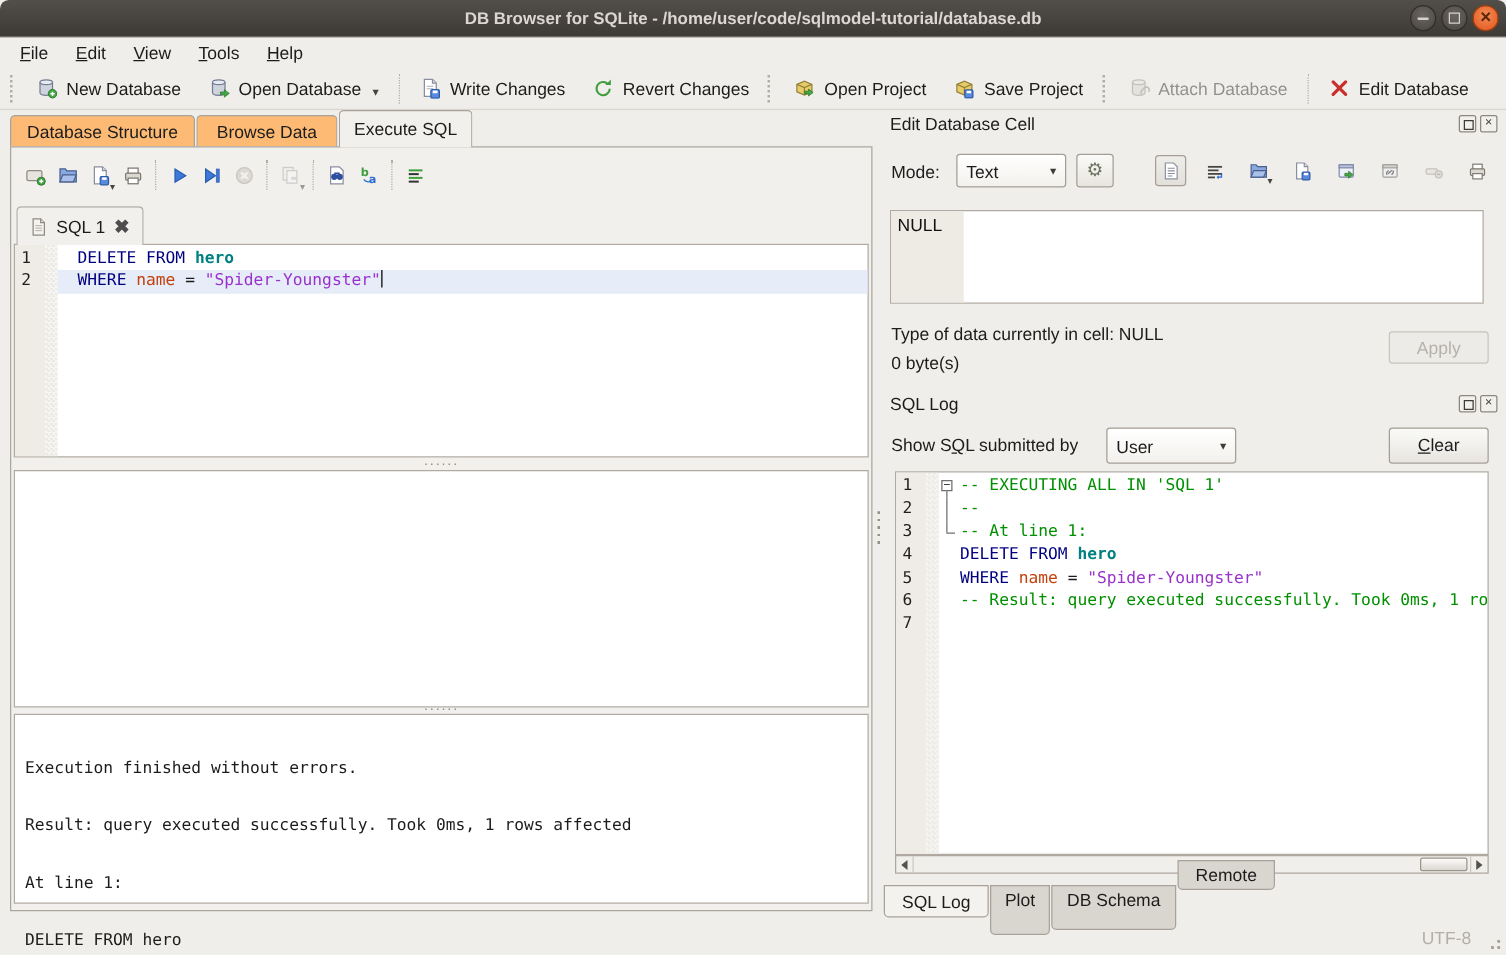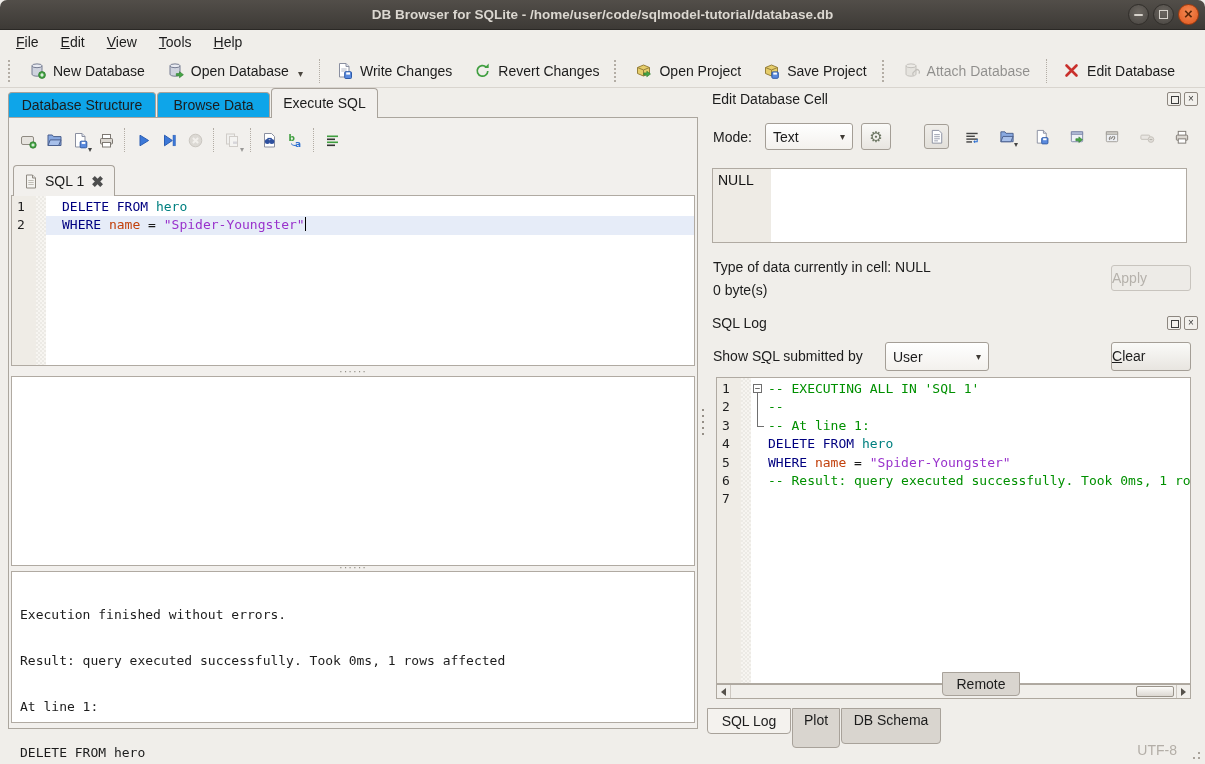--- a/index.html
+++ b/index.html
@@ -28,21 +28,21 @@
 .thandle{width:6px;height:22px;border-left:2px dotted #b3ada5;margin:0 4px}
 .tsep{width:0;height:24px;border-left:1px dotted #b3ada5;margin:0 5px}
 .tbtn{display:flex;align-items:center;gap:7px;padding:4px 11px;border-radius:3px;white-space:nowrap}
 .tbtn.disabled{opacity:.45}
 .ddc{color:#4a463f;font-size:10px;margin-left:2px;transform:translateY(3px)}
 .ic{display:block}
 
 
 .tabs{position:absolute;left:0;top:88px;right:0;height:30px}
 .tab{position:absolute;border:1px solid #a8a29a;border-bottom:none;border-radius:4px 4px 0 0;
-  background:#0ea5e9;text-align:center}
+  background:#fdba74;text-align:center}
 .tab.inactive{top:4px;height:26px;line-height:25px}
 .tab.active{top:0;height:30px;line-height:29px;background:#f2f0ed;z-index:3}
 
 
 .frame{position:absolute;left:8px;top:117px;width:690px;height:612px;background:#f2f0ed;border:1px solid #aba69e;z-index:2}
 .sqlbar{position:absolute;left:6px;top:5px;height:34px;display:flex;align-items:center}
 .sbtn{width:26px;height:28px;display:flex;align-items:center;justify-content:center;position:relative;border-radius:3px}
 .sbtn.dis{opacity:.5}
 .vsep{width:0;height:24px;border-left:1px dotted #b3ada5;margin:0 5px}
 .ddm{position:absolute;right:1px;bottom:0;font-size:8px;color:#444}
@@ -58,21 +58,21 @@
 .lines{position:absolute;left:0;top:2px;right:0}
 .cl{display:flex;height:18.4px;line-height:18.4px;font-family:"DejaVu Sans Mono",monospace;font-size:13px}
 .ln{flex:0 0 24px;padding-left:5px;color:#1f1f1f}
 .fm{flex:0 0 10px}
 .fc{flex:0 0 15px;position:relative}
 .ct{flex:1;white-space:pre}
 .ebox .ct{padding-left:16px}
 .logbox .ct{padding-left:2px}
 .cl.cur .ct{background:#e6ecf8}
 .tk.kw{color:#000080;font-weight:normal}
-.tk.tb{color:#008080;font-weight:normal}
+.tk.tb{color:#008080;font-weight:bold}
 .tk.fd{color:#c2410c}
 .tk.op{color:#1a1a1a}
 .tk.st{color:#9932cc}
 .tk.cm{color:#009000}
 .tcursor{display:inline-block;width:1.5px;height:14px;background:#000;vertical-align:-2px}
 .fbox{position:absolute;left:2px;top:4px;width:9px;height:9px;border:1px solid #6f6f6f;background:#fff;
   font-size:9px;line-height:7px;text-align:center;color:#333;font-family:"DejaVu Sans Mono",monospace}
 .fv{position:absolute;left:6px;width:1px;background:#6f6f6f}
 .fh{position:absolute;left:6px;width:7px;height:1px;background:#6f6f6f}
 .hsplit{position:absolute;left:0;right:0;height:7px;text-align:center;color:#8d8880;font-size:11px;line-height:6px;letter-spacing:1px}
@@ -85,21 +85,21 @@
 .dock{position:absolute;left:707px;top:88px;width:493px;height:647px}
 .ptitle{position:absolute;font-size:14px;color:#1c1c1c}
 .pbtns{position:absolute;display:flex;gap:3px}
 .pbtn{width:14px;height:14px;border:1px solid #8d8780;background:#f2f0ec;border-radius:2px;position:relative;
   font-size:10px;line-height:12px;text-align:center;color:#3c3c3c}
 .pfloat::after{content:"";position:absolute;left:3px;top:3px;width:6px;height:6px;border:1px solid #3c3c3c}
 .combo{display:inline-flex;align-items:center;justify-content:space-between;position:absolute;
   background:linear-gradient(#ffffff,#f3f1ed);border:1px solid #a49e96;border-radius:3px;padding:0 7px;height:27px}
 .combo .ca{font-size:10px;color:#3f3b35;margin-left:8px}
 .btn{position:absolute;background:linear-gradient(#fafaf8,#e8e5e0);border:1px solid #a49e96;border-radius:3px;
-  text-align:left;font-size:14px}
+  text-align:center;font-size:14px}
 .btn.dis{background:#edebe7;border-color:#c8c4be;color:#b5b1ab}
 .cbtn{width:25px;height:25px;display:flex;align-items:center;justify-content:center;position:relative}
 .cbtn.framed{border:1px solid #a49e96;background:linear-gradient(#efede9,#e3e0da);border-radius:3px}
 .gearbtn{position:absolute;width:30px;height:27px;border:1px solid #a49e96;border-radius:3px;
   background:linear-gradient(#fafaf8,#e8e5e0);text-align:center;line-height:25px;font-size:15px;color:#6b7561}
 .nullbox{position:absolute;background:#fff;border:1px solid #b0aaa2}
 .ngut{position:absolute;left:0;top:0;bottom:0;width:58px;background:#eeebe5;padding:3px 0 0 5px;font-size:14px;color:#111}
 .logbox{position:absolute;background:#fff;border:1px solid #b0aaa2;overflow:hidden}
 .hscroll{position:absolute;height:15px;border:1px solid #aea89f;background:#f1efeb}
 .sarr{position:absolute;top:0;bottom:0;width:14px;display:flex;align-items:center;justify-content:center}
@@ -533,19 +533,19 @@
         </div>
       <div class="sthumb"></div>
       <div class="sarr r">
           <span class="tri-r"></span>
         </div>
     </div>
 
     <div class="dtab active" style="left:0;top:620px;width:84px;height:26px;line-height:25px">SQL Log</div>
     <div class="dtab" style="left:85px;top:620px;width:48px;height:40px;line-height:23px">Plot</div>
     <div class="dtab" style="left:134px;top:620px;width:100px;height:36px;line-height:23px">DB Schema</div>
-    <div class="dtab" style="left:235px;top:584px;width:78px;height:24px;line-height:23px">Remote</div>
+    <div class="dtab" style="left:235px;top:600px;width:78px;height:24px;line-height:23px">Remote</div>
   </div>
 
   <div class="enc" style="right:28px;top:742px">UTF-8</div>
   <div class="grip"></div>
 
 </div>
 
 </body></html>

